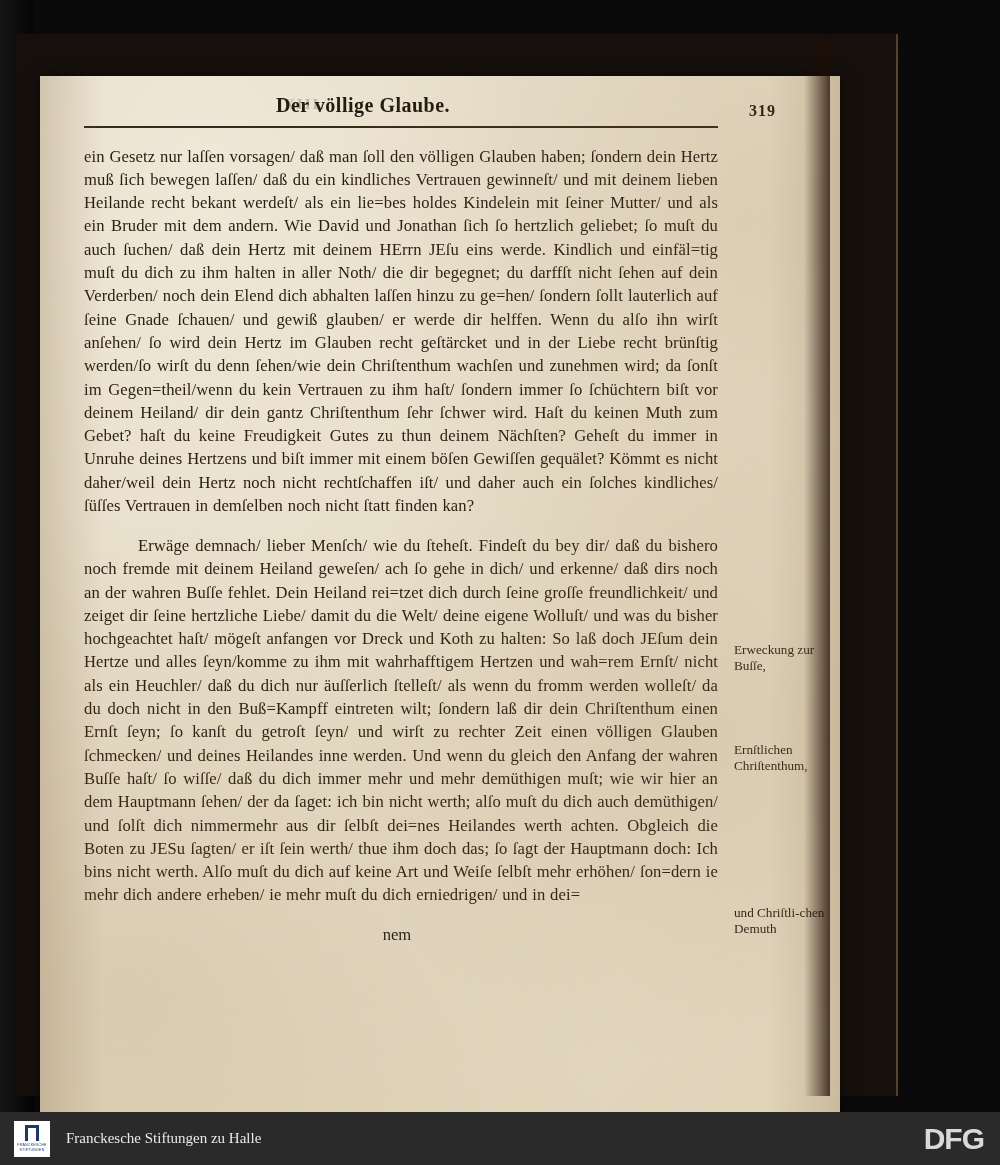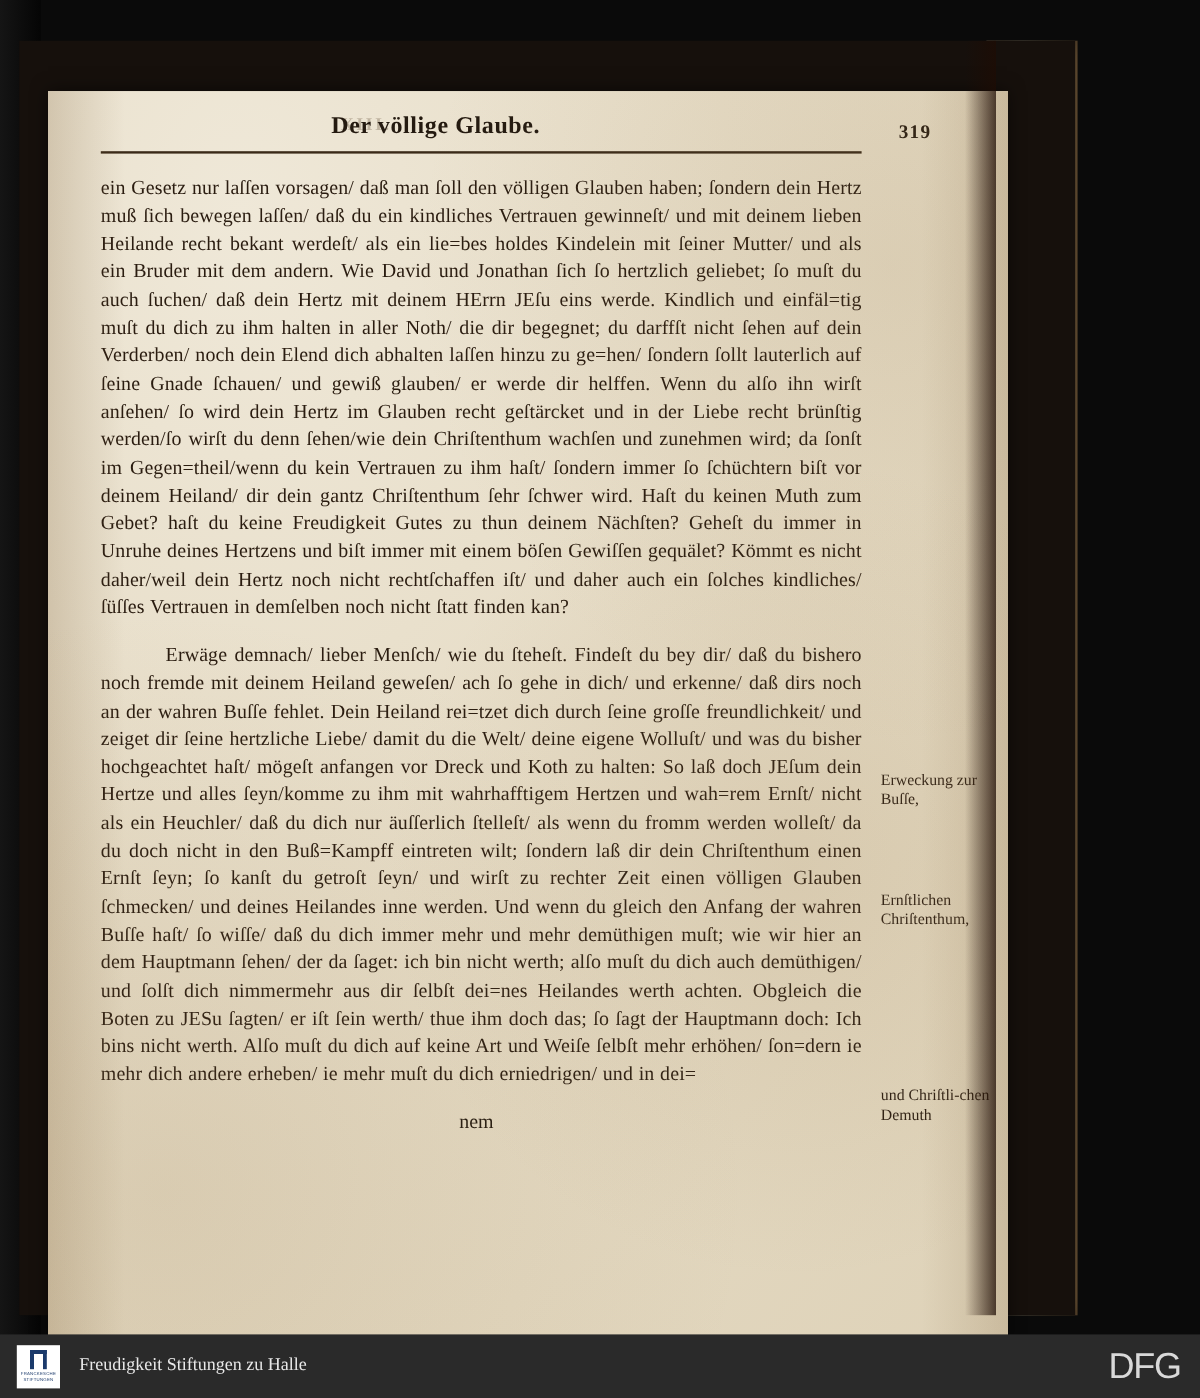--- a/index.html
+++ b/index.html
@@ -221,21 +221,21 @@
     font-family: "Liberation Serif", serif;
     font-size: 15px;
     color: #e9e9e9;
     margin-left: 16px;
   }
   #dfg-logo {
     margin-left: auto;
     margin-right: 16px;
     font-family: "Liberation Sans", sans-serif;
     font-size: 30px;
-    font-weight: normal;
+    font-weight: bold;
     letter-spacing: -1px;
     color: #d9d9d9;
   }
 </style>
 </head>
 <body>
 
 <div id="scan-background"></div>
 
 <div id="fore-edge"></div>
@@ -267,15 +267,15 @@
   </div>
 </div>
 
 <div id="spine-shadow"></div>
 
 <div id="bottom-bar">
   <div id="logo-tile">
     <div id="logo-mark"></div>
     <div id="logo-caption">FRANCKESCHE STIFTUNGEN</div>
   </div>
-  <div id="institution-name">Freudigkeit Stiftungen zu Halle</div>
+  <div id="institution-name">Franckesche Stiftungen zu Halle</div>
   <div id="dfg-logo">DFG</div>
 </div>
 
 </body></html>

